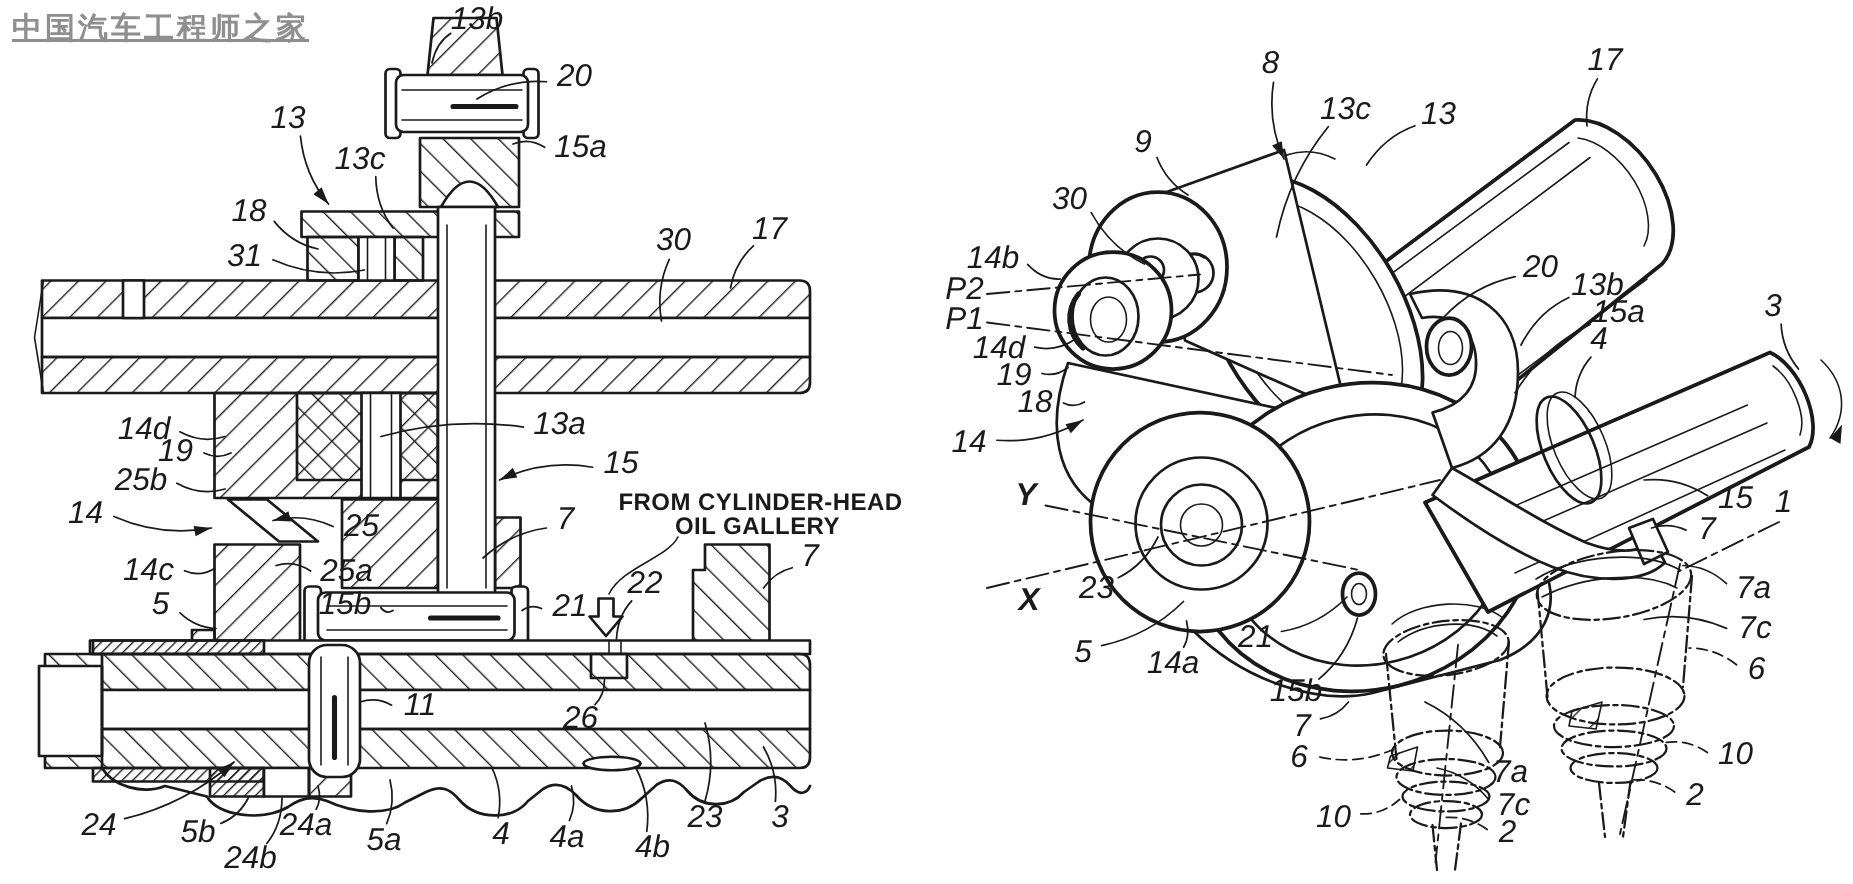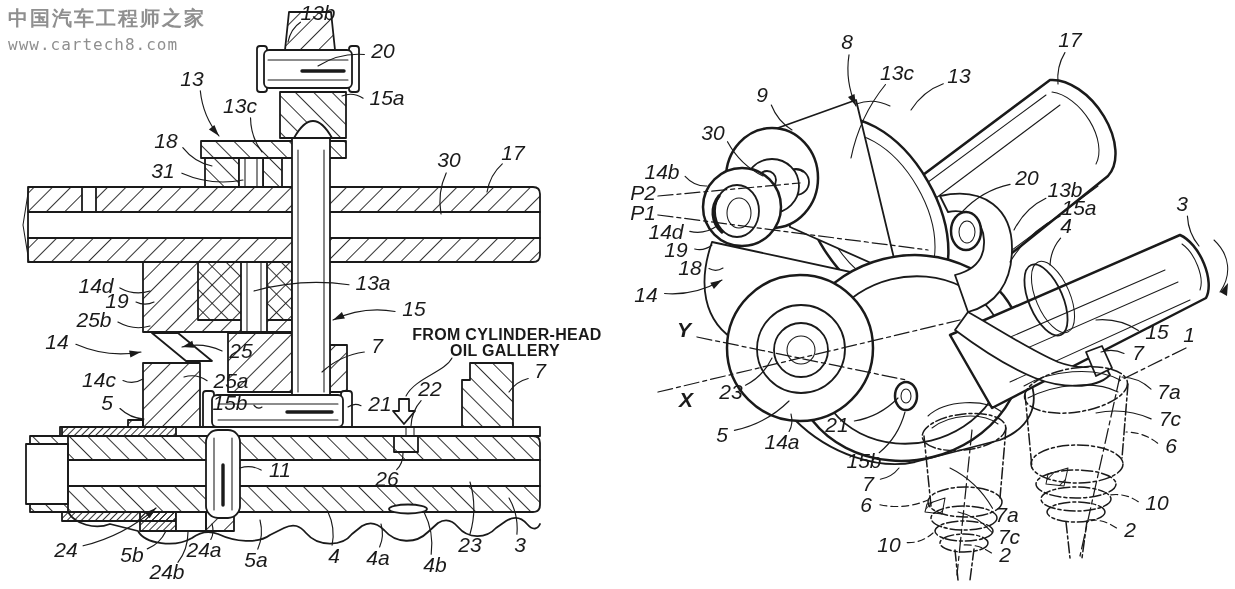--- a/index.html
+++ b/index.html
@@ -18,21 +18,21 @@
   #fig .xthick{stroke-width:3.4;}
   #fig .ph{stroke-dasharray:11 3 3 3;stroke-width:1.5;}
   #fig .dd{stroke-dasharray:15 4 4 4;stroke-width:1.25;}
   #fig .leader{stroke-width:1.15;fill:none;}
   #fig .leader.dash{stroke-dasharray:7 4;}
   #fig .arr{fill:var(--ink,#1a1a1a);stroke:none;}
   #fig text{stroke:none;}
   .lbl{font:italic 21px "Liberation Sans",sans-serif;fill:var(--ink,#1a1a1a);text-anchor:middle;dominant-baseline:middle;}
   .lbl.b{font-weight:bold;}
   .ann{font:bold 16px "Liberation Sans",sans-serif;fill:var(--ink,#1a1a1a);text-anchor:middle;letter-spacing:.3px;}
-  .watermark{position:absolute;left:8px;top:5px;color:var(--wm,#8f8f8f);user-select:none;}
+  .watermark{position:absolute;left:8px;top:5px;color:var(--wm,#8f8f8f);user-select:none;text-decoration:underline;}
   .wm1{font:bold 20px "DejaVu Sans",sans-serif;letter-spacing:2px;}
   .wm2{font:16px "DejaVu Sans Mono",monospace;letter-spacing:1px;margin-top:3px;}
 </style>
 </head>
 <body style="background: rgb(255, 255, 255);">
 
 <div class="stage">
 
 <svg id="fig" width="1235" height="589" viewBox="0 0 1235 589">
   <defs>
@@ -544,16 +544,15 @@
           <g>
             <path d="M991.5,553.0 Q978.5,543.9 963,545" class="leader dash"></path>
             <text x="1005" y="556" class="lbl">2</text>
           </g>
         </g>
   </g>
 </svg>
 
 <div class="watermark">
   <div class="wm1">中国汽车工程师之家</div>
-  <div class="wm2">www.cartech8.com</div>
 </div>
 
 </div>
 
 </body></html>

